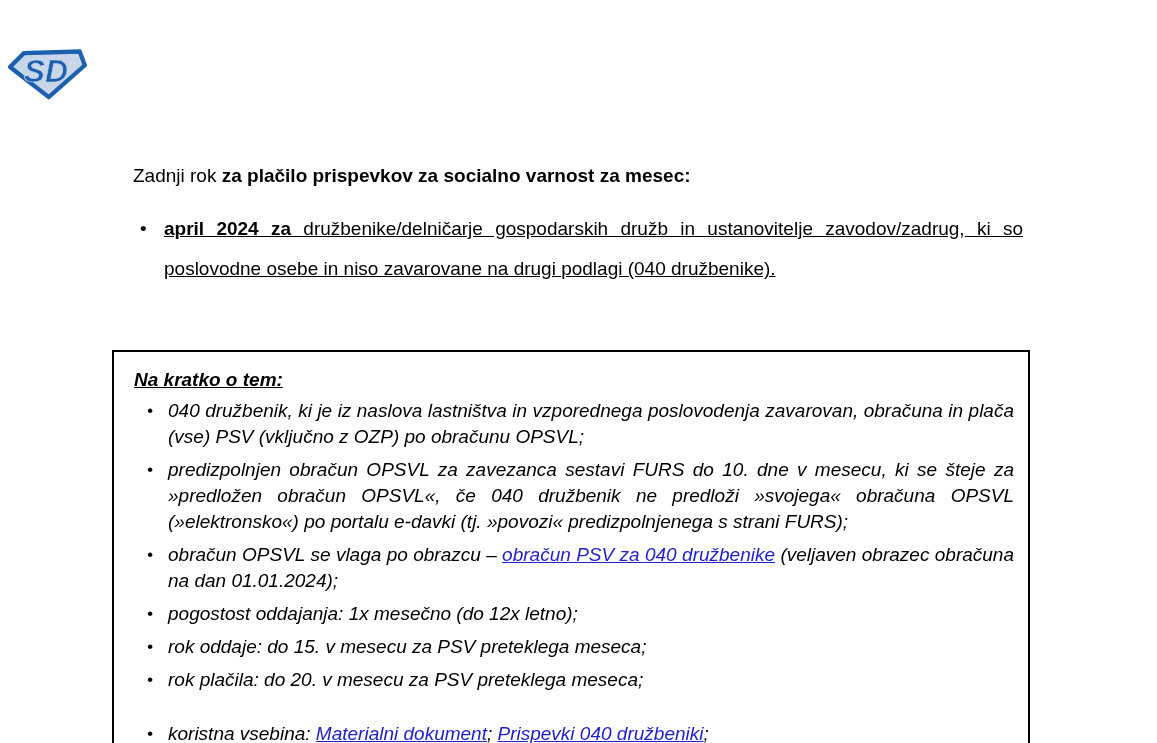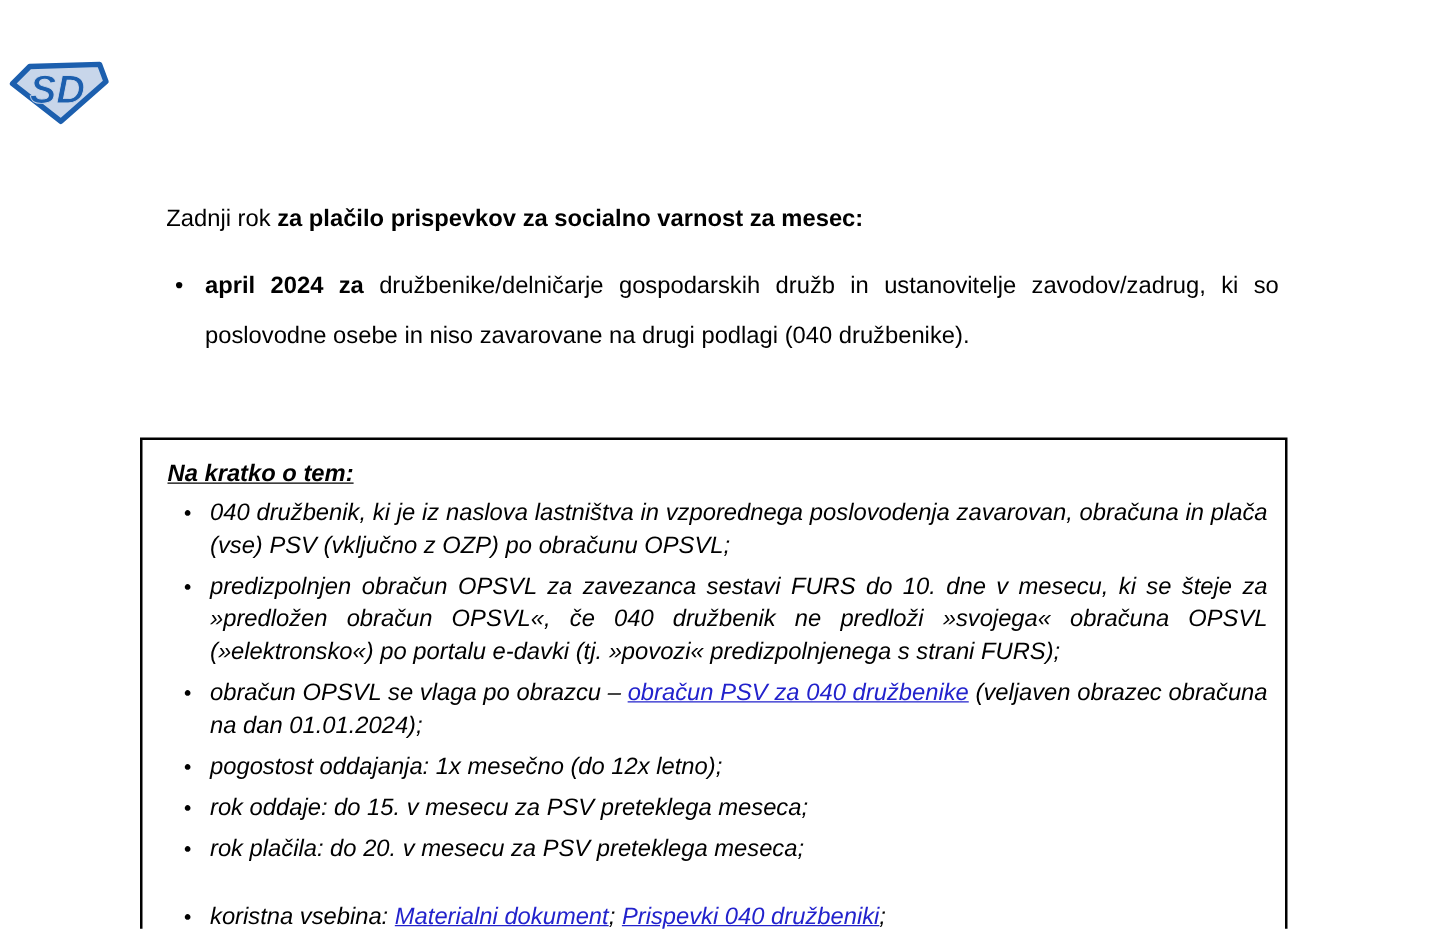--- a/index.html
+++ b/index.html
@@ -25,20 +25,21 @@
   }
   .b { font-weight: bold; text-align: center; }
   .intro-item { position: relative; padding-left: 31px; }
   .intro-marker {
     position: absolute; left: 7px; top: 0;
     font-size: 19px; line-height: 40px;
   }
   .intro-text {
     font-size: 19px; line-height: 40px;
     text-align: justify;
+    text-decoration: underline;
   }
   .box {
     position: absolute; left: 112px; top: 350px;
     width: 880px; height: 520px;
     border: 2px solid #000000;
     padding: 5px 14px 0 20px;
     font-style: italic;
   }
   .box-title {
     margin: 10px 0 5px 0;

